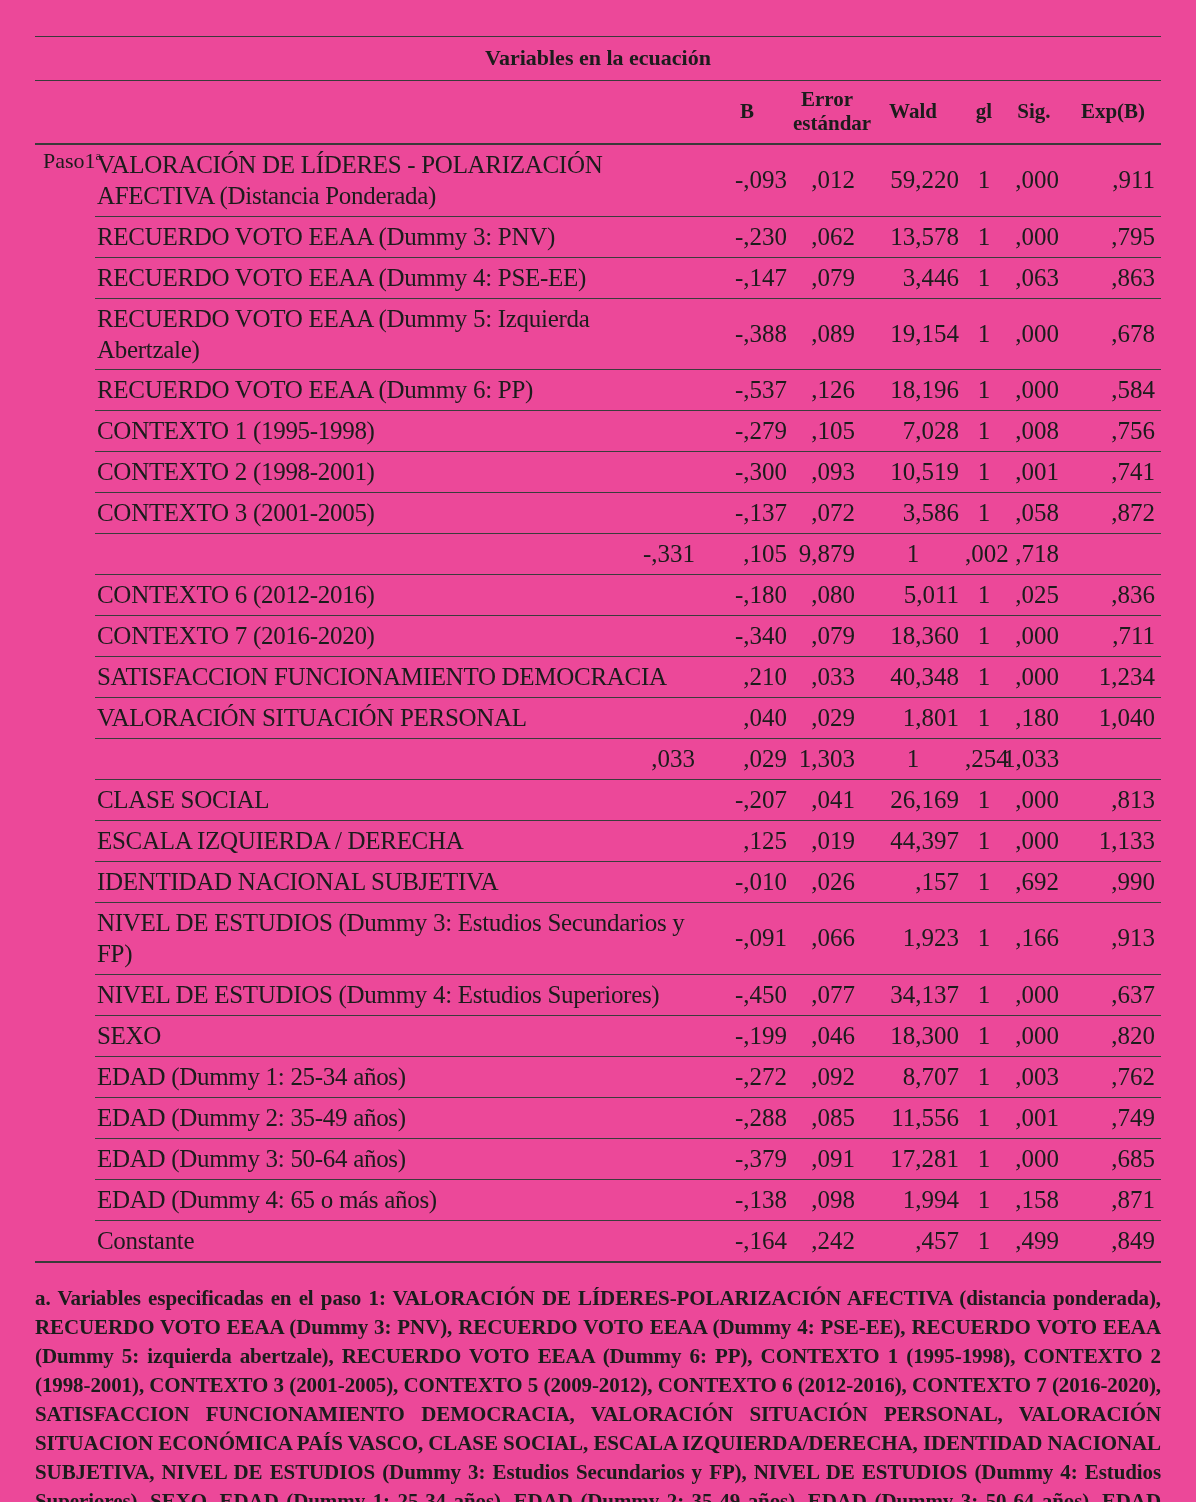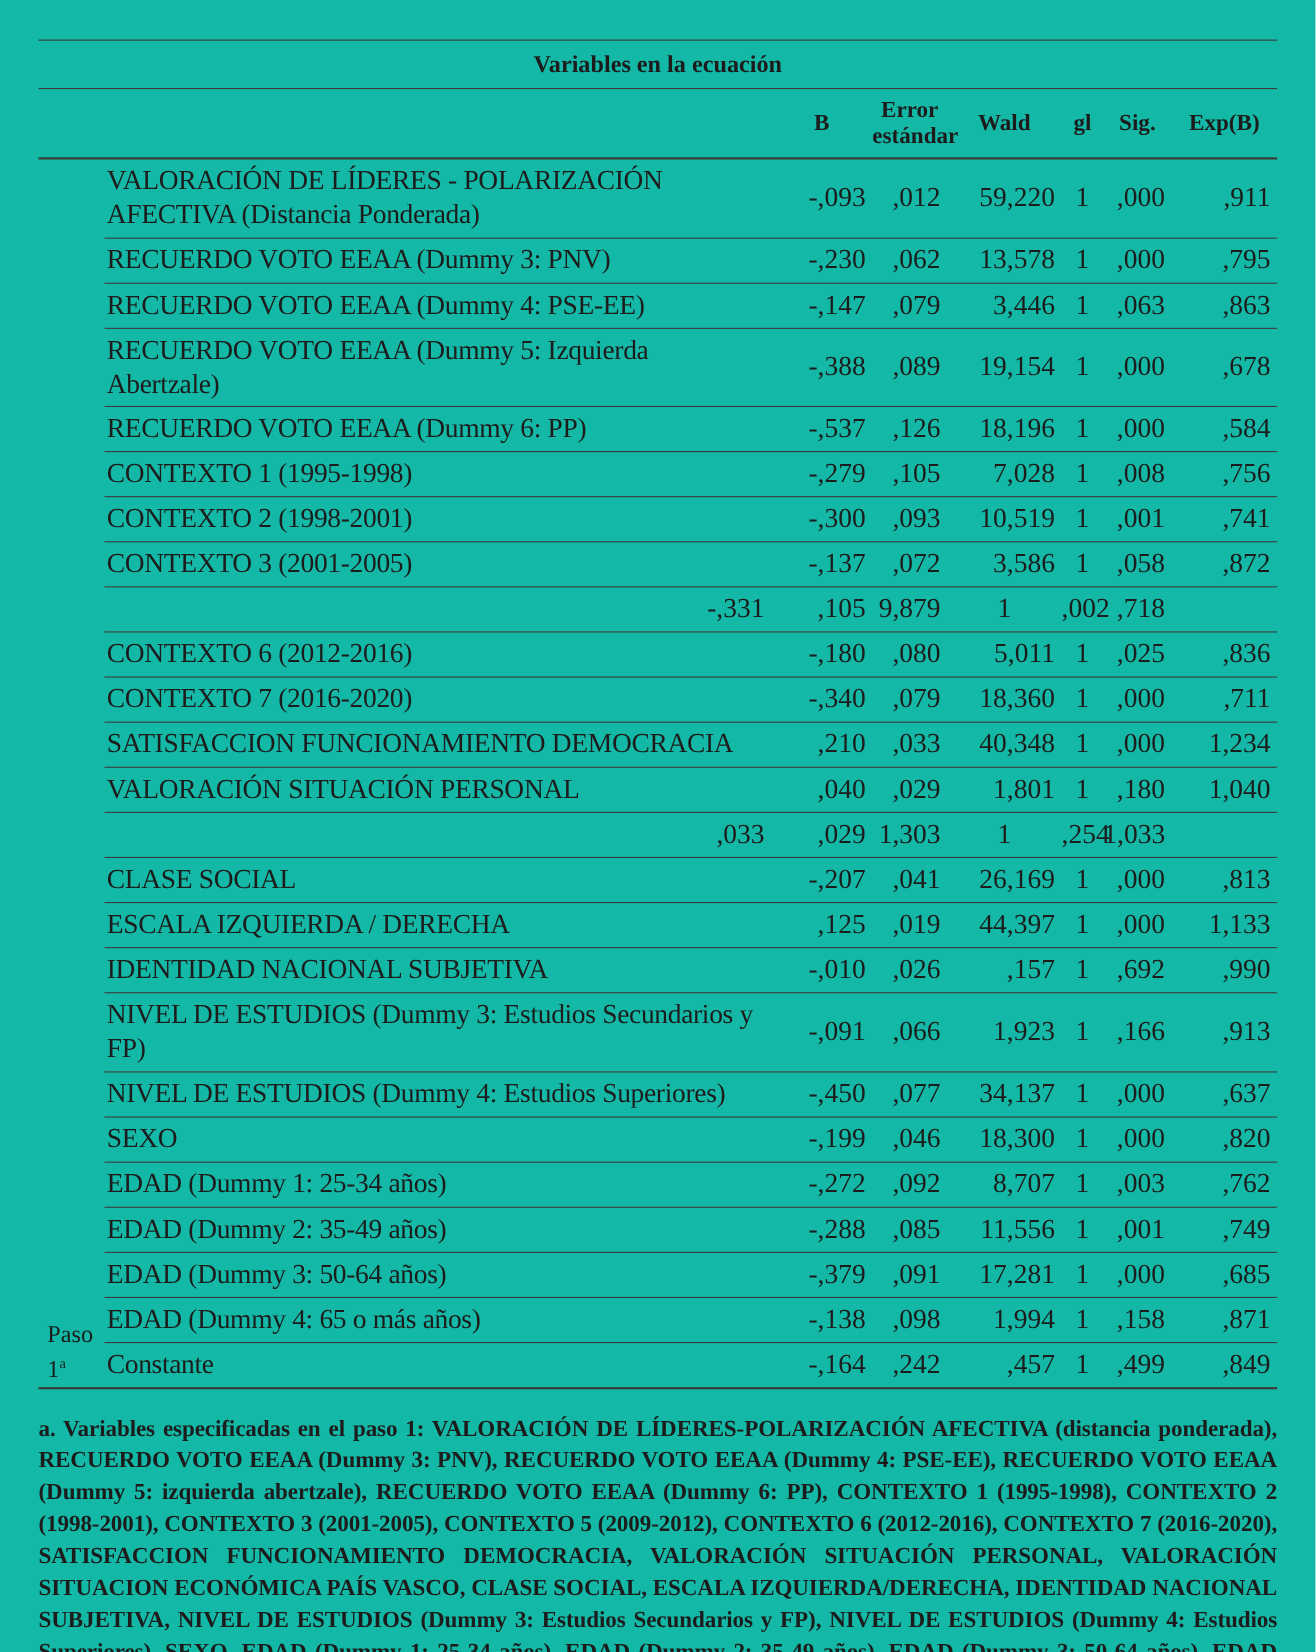--- a/index.html
+++ b/index.html
@@ -1,38 +1,38 @@
 <!DOCTYPE html>
 <html lang="es"><head>
 <meta charset="utf-8">
 <style>
   html,body{margin:0;padding:0;background:#ffffff;}
   .page{
     width:1196px;height:1502px;box-sizing:border-box;
-    padding:36px 35px 0 35px;background:#14b8a6;color:#1c1c1c;
+    padding:36px 35px 0 35px;background:#ec4899;color:#1c1c1c;
     font-family:"Liberation Serif","DejaVu Serif",serif;
     overflow:hidden;
   }
   .tbl{border-top:1px solid #3a3a3a;border-bottom:2px solid #3a3a3a;}
   .tbl-title{
     text-align:center;font-weight:bold;font-size:22px;
     padding:8px 0 9px 0;border-bottom:1px solid #3a3a3a;
   }
   .thead{
     display:grid;
     grid-template-columns:666px 92px 68px 104px 38px 62px 96px;
     align-items:center;min-height:58px;padding:2px 0;
     border-bottom:2px solid #3a3a3a;
     font-weight:bold;font-size:21px;line-height:1.12;text-align:center;
   }
   .thead .hcell{overflow:visible;}
   .tbody{display:flex;}
   .paso-col{
-    flex:0 0 60px;width:60px;display:flex;flex-direction:column;
-    justify-content:flex-end;align-items:flex-start;
+    flex:0 0 60px;width:60px;display:flex;flex-direction:row;
+    justify-content:space-between;align-items:flex-start;
     padding-left:8px;box-sizing:border-box;
     font-size:22px;line-height:1.45;
   }
   .paso-col sup{font-size:13px;line-height:0;}
   .rows{flex:1;display:flex;flex-direction:column;justify-content:space-between;}
   .trow{
     display:grid;
     grid-template-columns:606px 92px 68px 104px 38px 62px 96px;
     align-items:center;min-height:40px;font-size:25px;
   }

